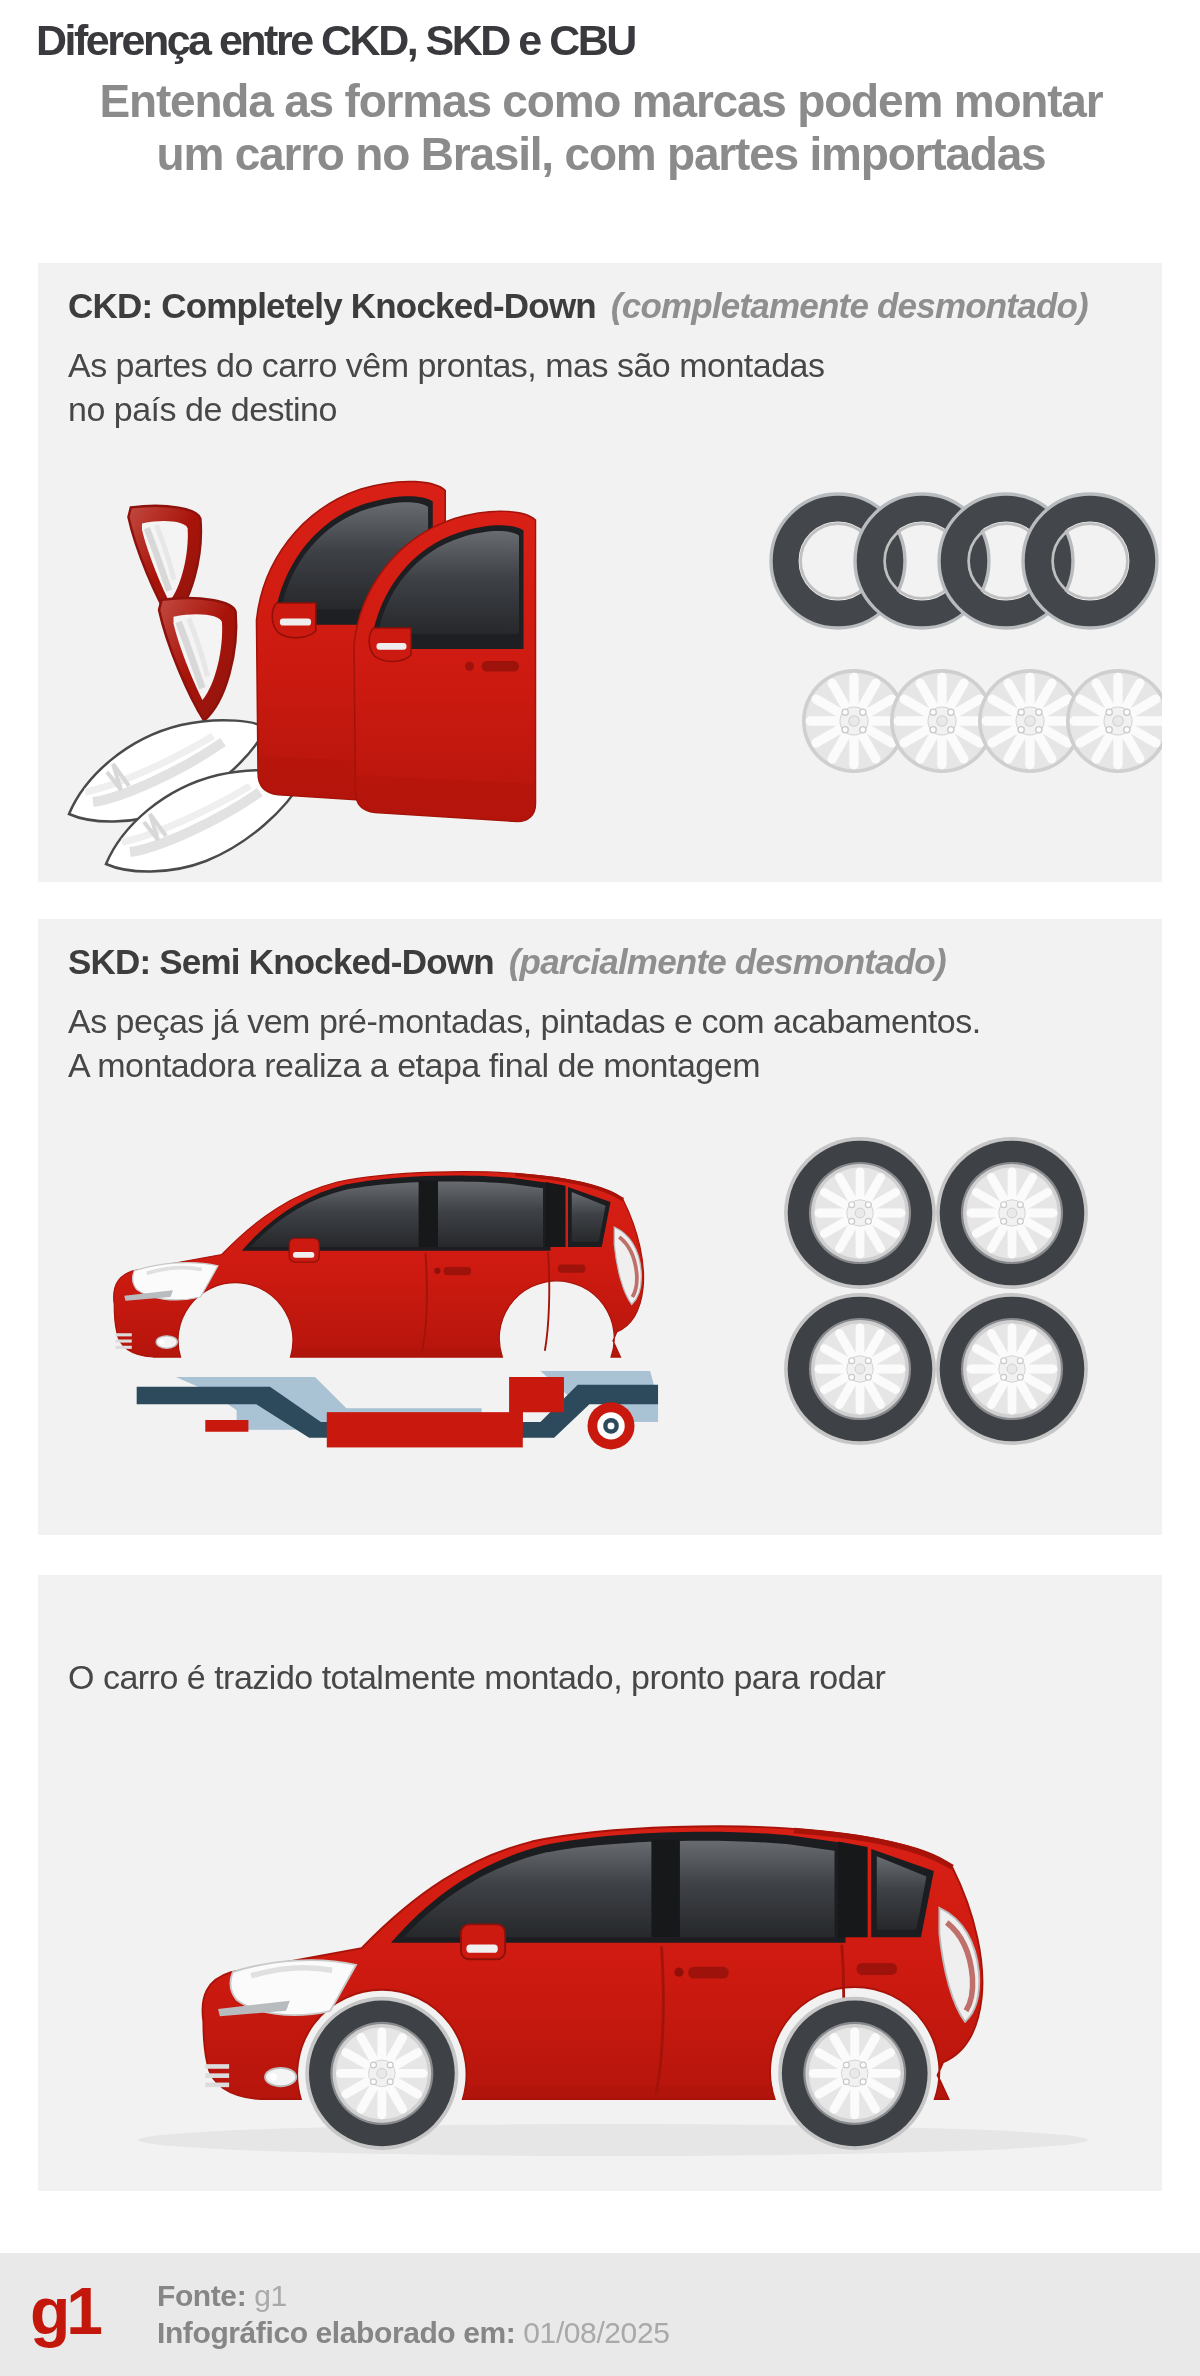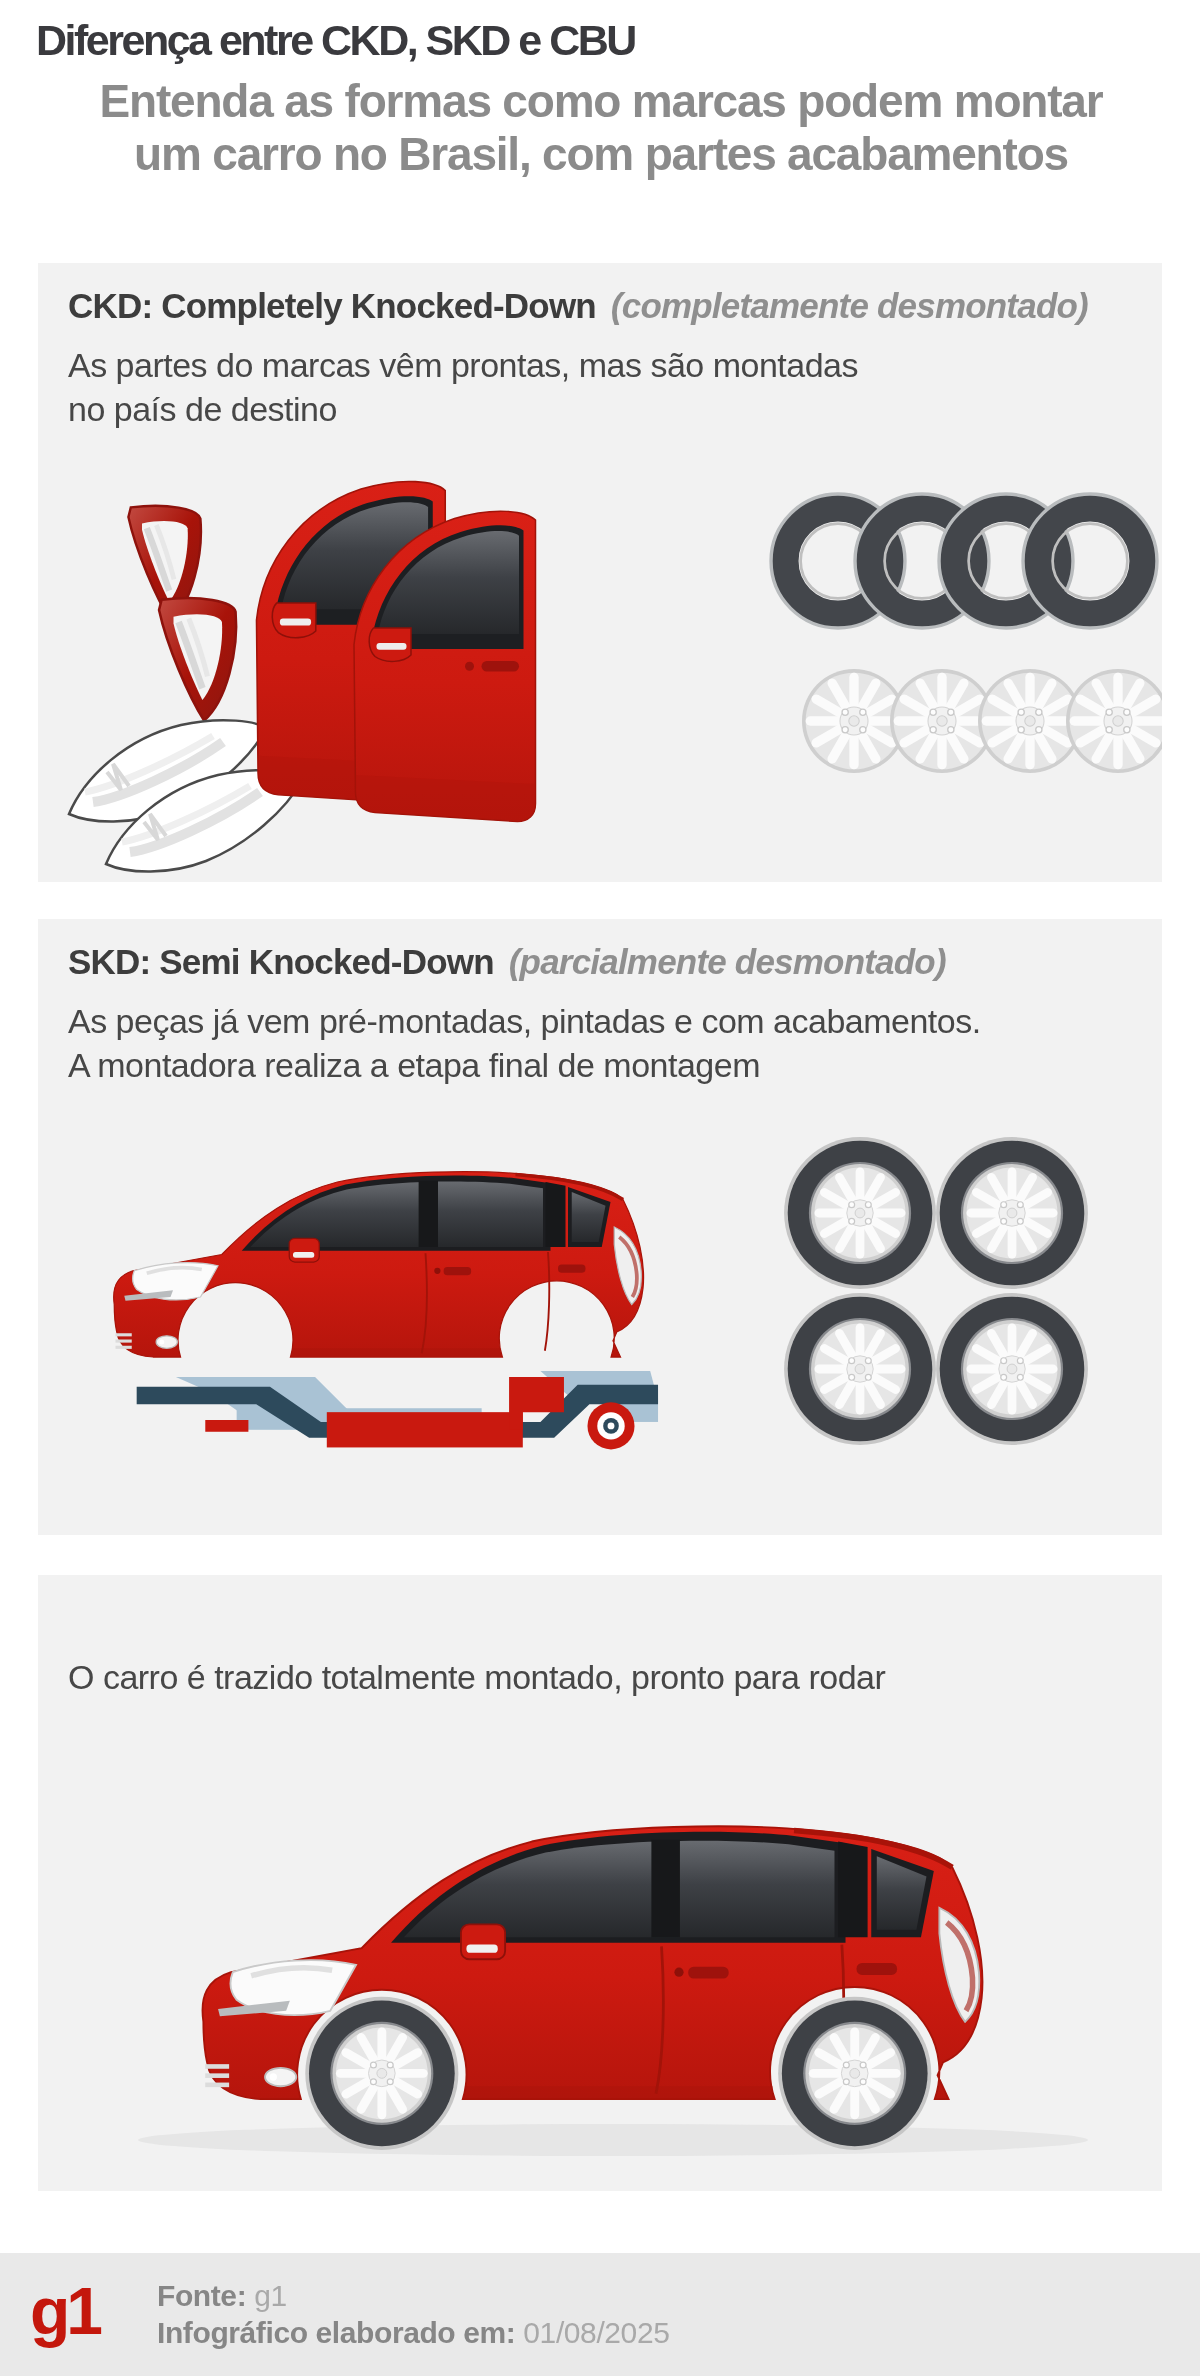--- a/index.html
+++ b/index.html
@@ -190,31 +190,31 @@
         <circle r="3.5" fill="#ffffff"></circle>
       </g>
     </g>
   </defs>
 </svg>
 
 <div class="page-header">
   <h1 class="page-title">Diferença entre CKD, SKD e CBU</h1>
   <div class="page-subtitle">
     <div>Entenda as formas como marcas podem montar</div>
-    <div>um carro no Brasil, com partes acabamentos</div>
+    <div>um carro no Brasil, com partes importadas</div>
   </div>
 </div>
 
 <div class="info-box" id="box-ckd">
   <div class="box-heading">
     <span class="strong">CKD: Completely Knocked-Down</span>
     <span class="note">(completamente desmontado)</span>
   </div>
   <div class="box-body">
-    <div>As partes do marcas vêm prontas, mas são montadas</div>
+    <div>As partes do carro vêm prontas, mas são montadas</div>
     <div>no país de destino</div>
   </div>
   <svg class="illus" viewBox="0 0 1124 619">
     <use href="#g-taillight" transform="translate(80,238) scale(0.8)"></use>
     <use href="#g-taillight" transform="translate(110,330) scale(0.85)"></use>
     <use href="#g-blade" transform="translate(25,455)"></use>
     <use href="#g-blade" transform="translate(62,505)"></use>
     <use href="#g-door" transform="translate(206,212) scale(0.78)"></use>
     <use href="#g-door" transform="translate(304,242) scale(0.75)"></use>
     <use href="#g-tirering" transform="translate(800,298) scale(0.68)"></use>

